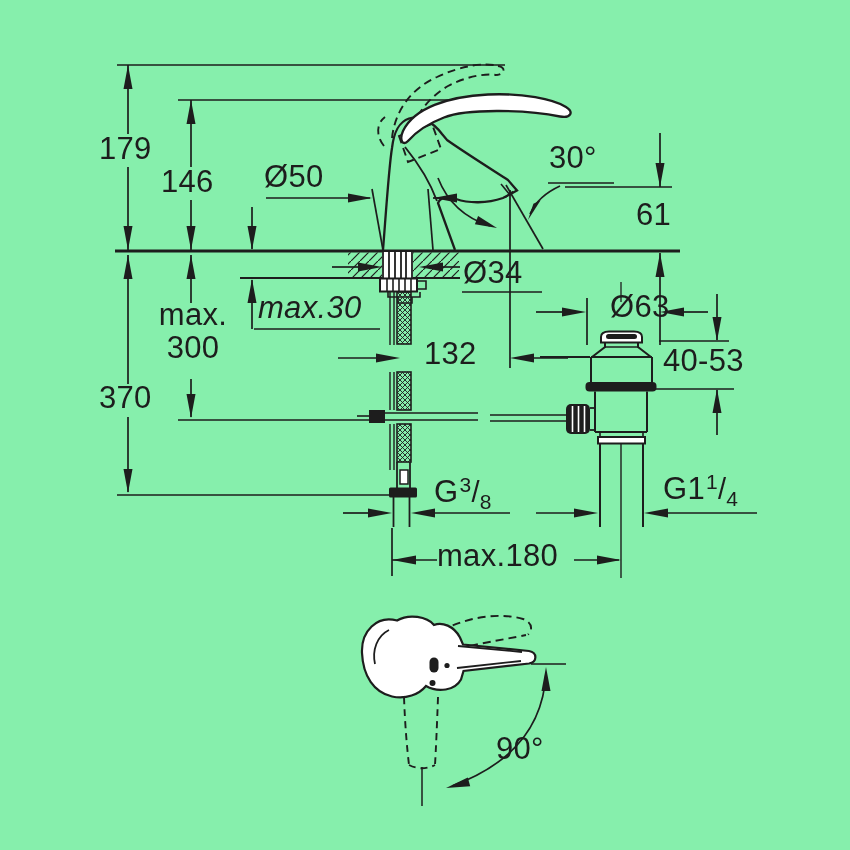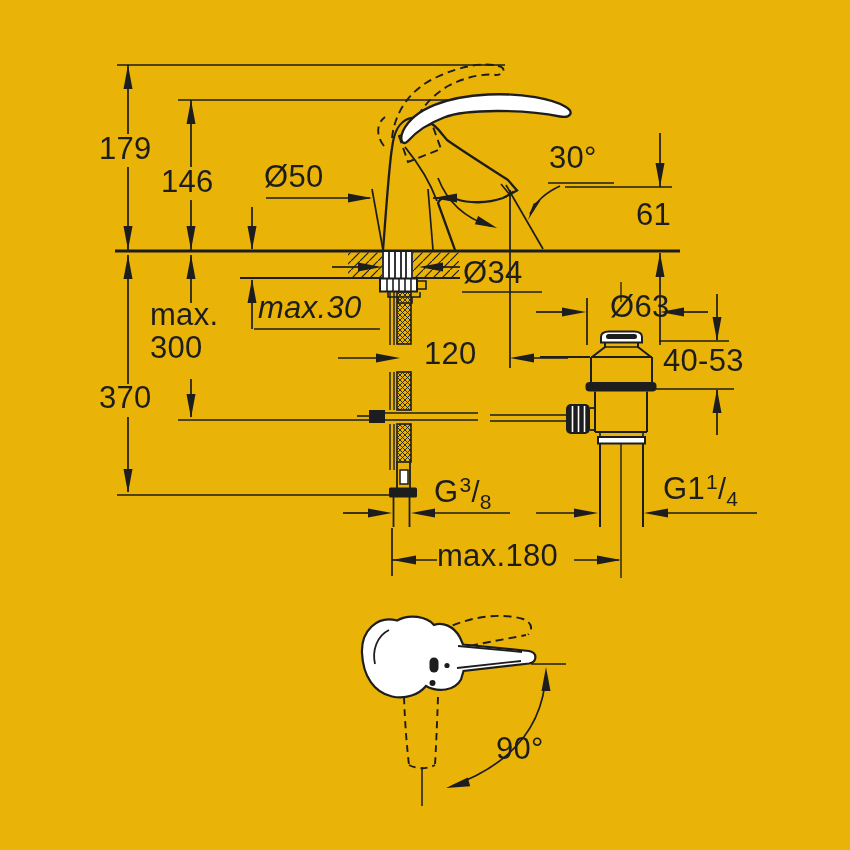--- a/index.html
+++ b/index.html
@@ -1,25 +1,25 @@
 <!DOCTYPE html>
 <html><head>
 <meta charset="utf-8">
 <style>
   html,body { margin:0; padding:0; background:#ffffff; }
   .canvas {
-    position:relative; width:850px; height:850px; background:#eab308;
+    position:relative; width:850px; height:850px; background:#86efac;
     font-family:"Liberation Sans", sans-serif; color:#1d1d1d; overflow:hidden;
   }
   .canvas svg { position:absolute; left:0; top:0; }
   .dim {
     position:absolute; font-size:31px; line-height:1.05;
     letter-spacing:0.3px; white-space:nowrap; color:#1d1d1d;
   }
-  .dim.two-line { width:86px; }
+  .dim.two-line { text-align:center; width:86px; }
   .dim.two-line span { display:block; }
   .dim sup { font-size:21px; vertical-align:10px; margin-left:1px; }
   .dim sub { font-size:21px; vertical-align:-7px; }
   .dim .slash { font-size:29px; }
 </style>
 </head>
 <body>
 
 <div class="canvas">
 
@@ -256,21 +256,21 @@
   <div class="dim" style="left:264px; top:161px;">Ø50</div>
   <div class="dim" style="left:549px; top:142px;">30°</div>
   <div class="dim" style="left:636px; top:199px;">61</div>
   <div class="dim" style="left:463px; top:257px;">Ø34</div>
   <div class="dim" style="left:258px; top:292px;font-style:italic;">max.30</div>
   <div class="dim two-line" style="left:150px; top:299px;">
     <span>max.</span>
     <span>300</span>
   </div>
   <div class="dim" style="left:99px; top:382px;">370</div>
-  <div class="dim" style="left:424px; top:338px;">120</div>
+  <div class="dim" style="left:424px; top:338px;">132</div>
   <div class="dim" style="left:586px; top:291px;margin-left:24px;">Ø63</div>
   <div class="dim" style="left:663px; top:345px;">40-53</div>
   <div class="dim" style="left:434px; top:474px;">
     <span>G</span><sup>3</sup><span class="slash">/</span><sub>8</sub>
   </div>
   <div class="dim" style="left:663px; top:471px;">
     <span>G1</span><sup>1</sup><span class="slash">/</span><sub>4</sub>
   </div>
   <div class="dim" style="left:437px; top:540px;">max.180</div>
   <div class="dim" style="left:483px; top:733px;margin-left:13px;">90°</div>

